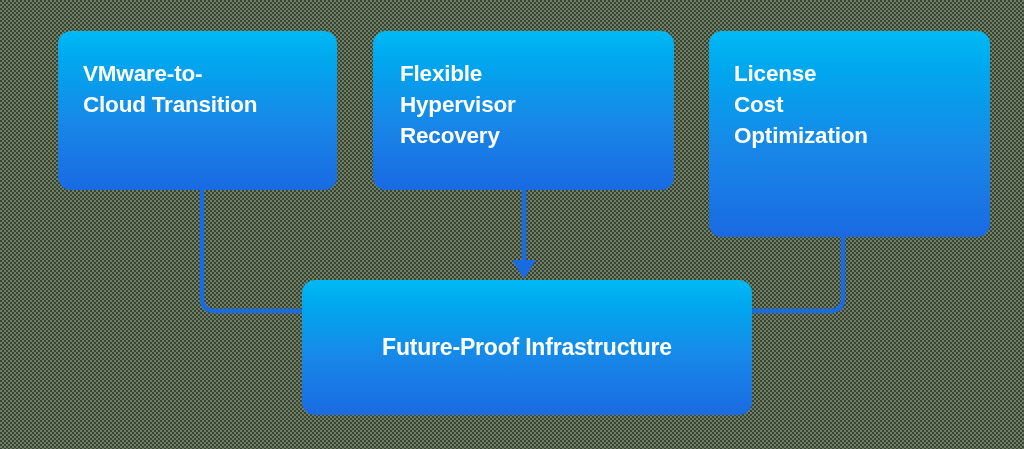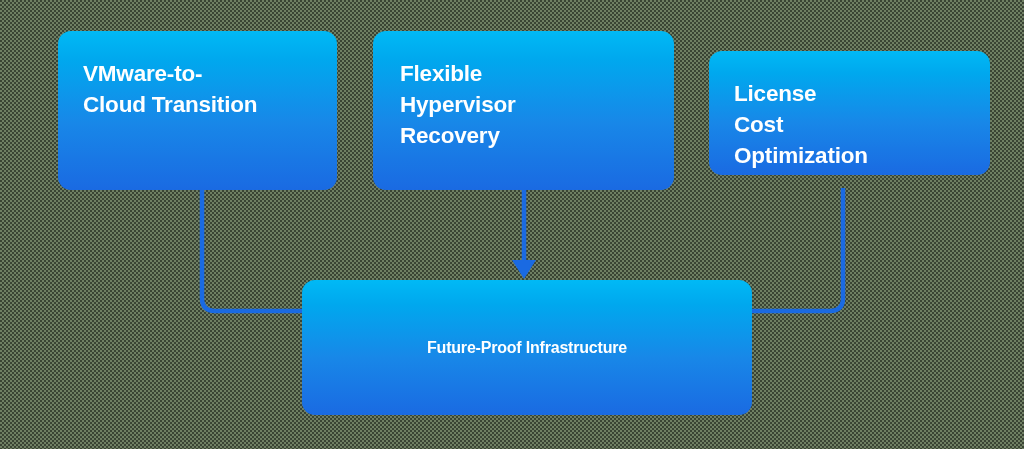--- a/index.html
+++ b/index.html
@@ -35,29 +35,29 @@
     display: block;
     white-space: pre-line;
   }
 
   #node-vmware      { left: 58px;  top: 31px;  width: 279px; height: 159px; }
   #node-vmware .node-label      { left: 25px; top: 27px; }
 
   #node-hypervisor  { left: 373px; top: 31px; width: 301px; height: 159px; padding-left: 44px; }
   #node-hypervisor .node-label  { left: 27px; top: 27px; }
 
-  #node-license     { left: 709px; top: 31px; width: 281px; height: 124px; margin-top: 20px; }
+  #node-license     { left: 709px; top: 31px; width: 281px; height: 206px; }
   #node-license .node-label     { left: 25px; top: 27px; }
 
   #node-future      { left: 302px; top: 280px; width: 450px; height: 135px; }
   #node-future .node-label {
     left: 0; right: 0; top: 50%;
     transform: translateY(-50%);
     text-align: center;
-    font-size: 16px;
+    font-size: 23px;
   }
   #connector-svg {
     position: absolute;
     left: 0; top: 0;
     width: 1024px;
     height: 449px;
     z-index: 2;
     pointer-events: none;
   }
 </style>

